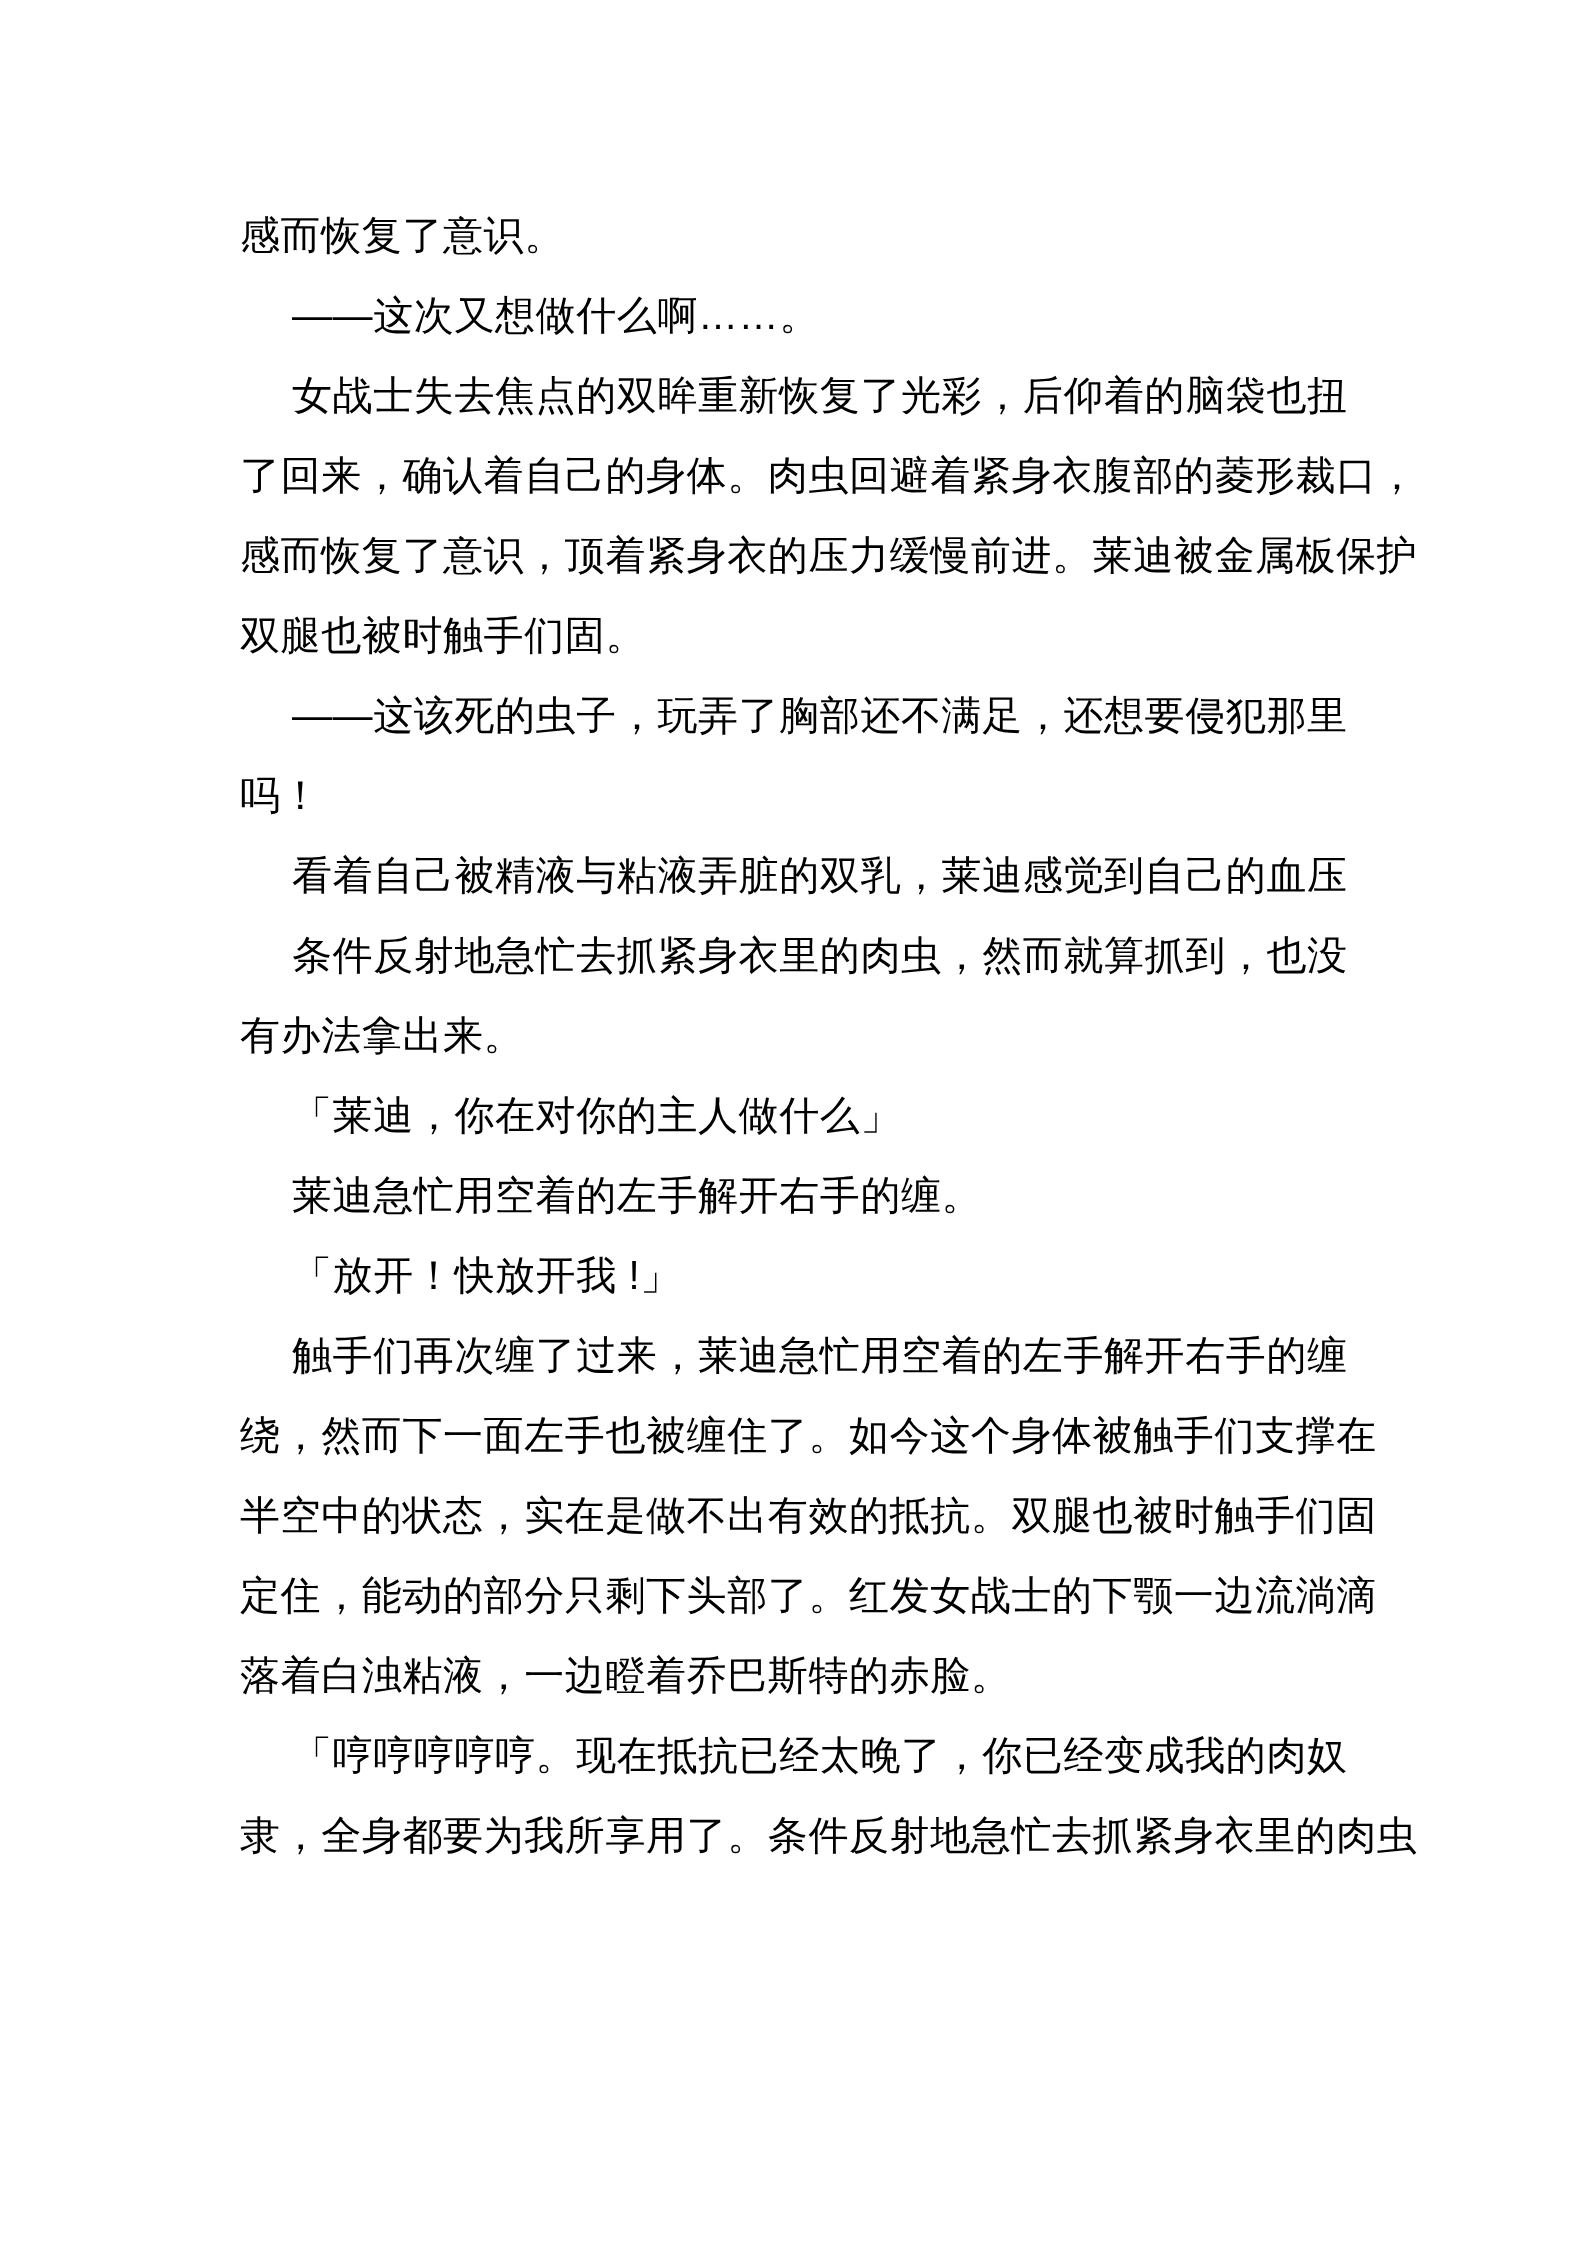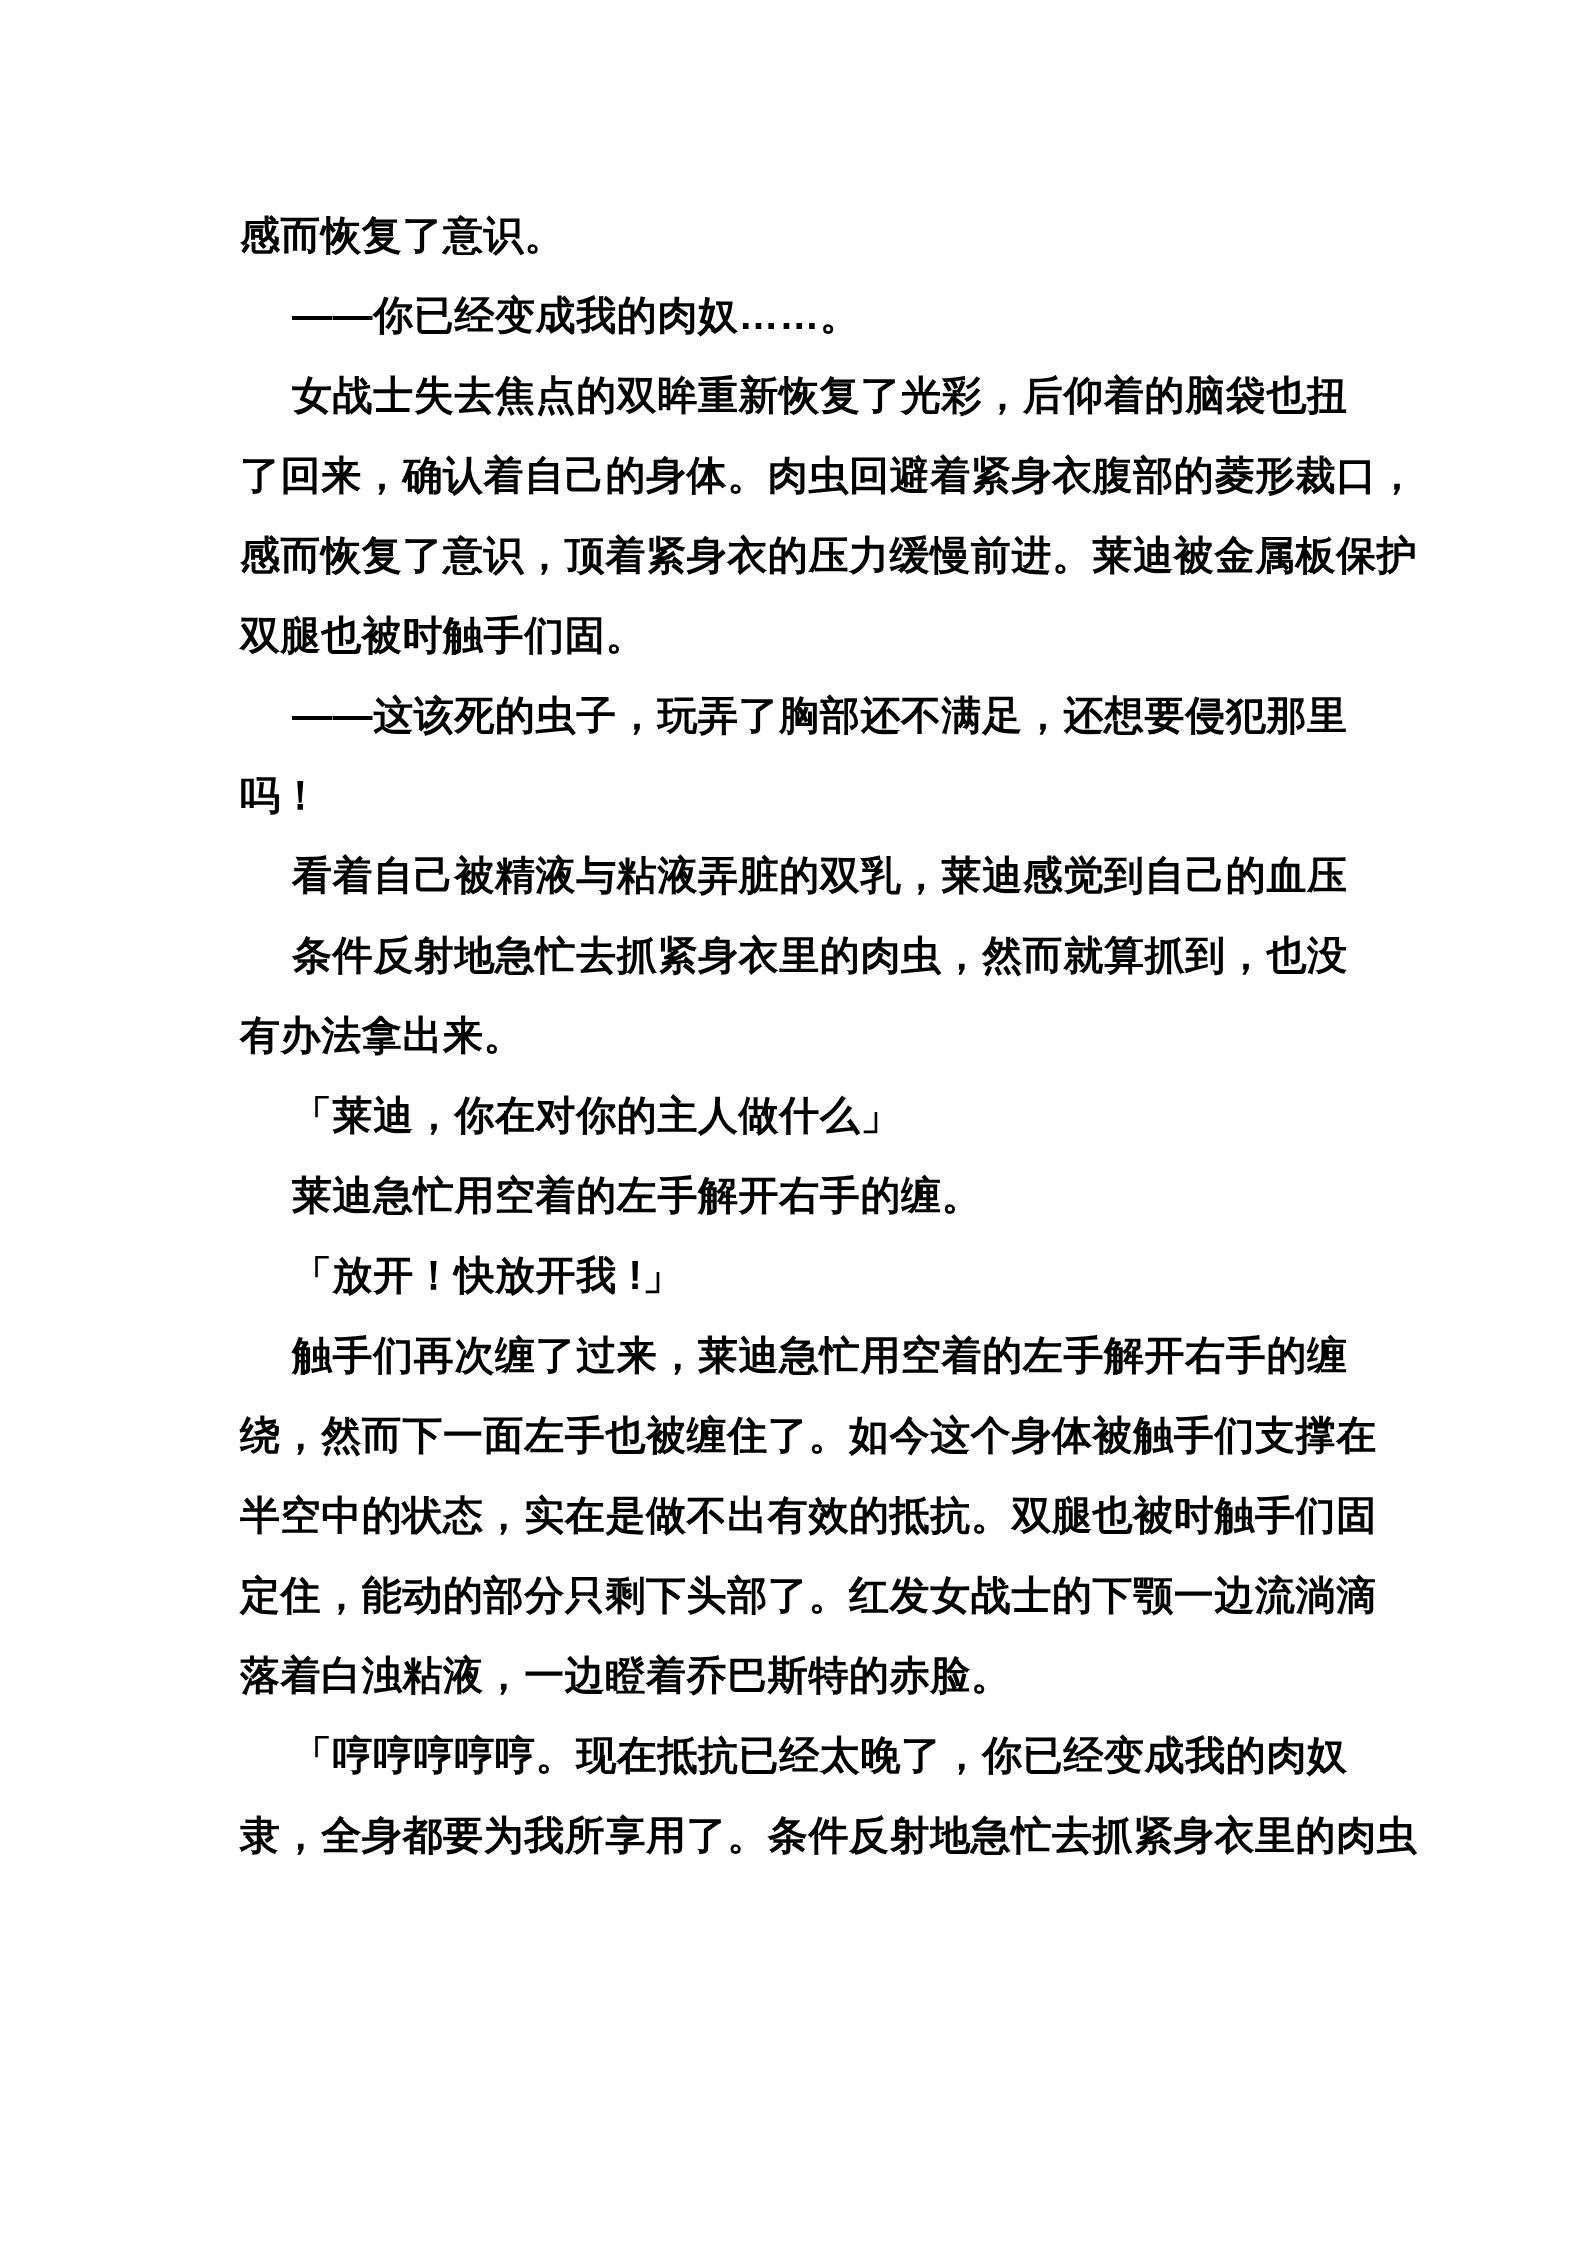--- a/index.html
+++ b/index.html
@@ -18,40 +18,40 @@
     height: 2245px;
     background: #ffffff;
   }
   .text-block {
     position: absolute;
     left: 240px;
     top: 195px;
     width: 1210px;
     color: #000000;
     font-family: "Liberation Sans", "DejaVu Sans", sans-serif;
-    font-weight: 700;
+    font-weight: 400;
     font-size: 40px;
     letter-spacing: 0.6px;
   }
   .line {
     height: 80px;
     line-height: 80px;
     white-space: nowrap;
   }
   .line.indented {
     padding-left: 52px;
   }
 </style>
 </head>
 <body>
 
 <div class="page">
   <div class="text-block">
     <div class="line">感而恢复了意识。</div>
-    <div class="line indented">——你已经变成我的肉奴……。</div>
+    <div class="line indented">——这次又想做什么啊……。</div>
     <div class="line indented">女战士失去焦点的双眸重新恢复了光彩，后仰着的脑袋也扭</div>
     <div class="line">了回来，确认着自己的身体。肉虫回避着紧身衣腹部的菱形裁口，</div>
     <div class="line">感而恢复了意识，顶着紧身衣的压力缓慢前进。莱迪被金属板保护</div>
     <div class="line">双腿也被时触手们固。</div>
     <div class="line indented">——这该死的虫子，玩弄了胸部还不满足，还想要侵犯那里</div>
     <div class="line">吗！</div>
     <div class="line indented">看着自己被精液与粘液弄脏的双乳，莱迪感觉到自己的血压</div>
     <div class="line indented">条件反射地急忙去抓紧身衣里的肉虫，然而就算抓到，也没</div>
     <div class="line">有办法拿出来。</div>
     <div class="line indented">「莱迪，你在对你的主人做什么」</div>

